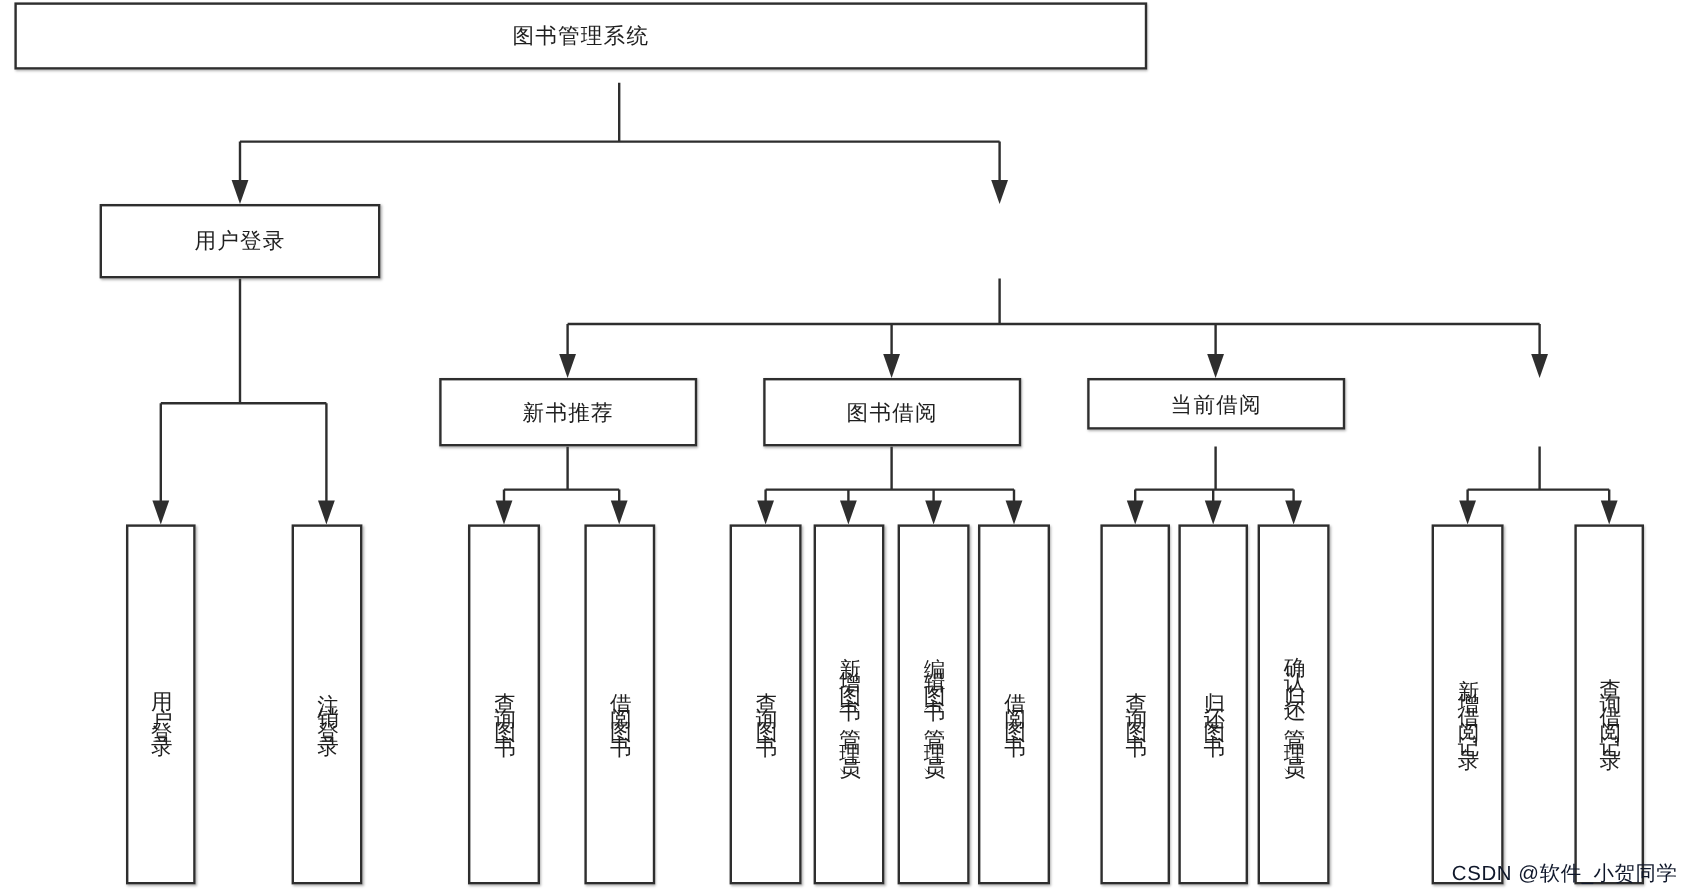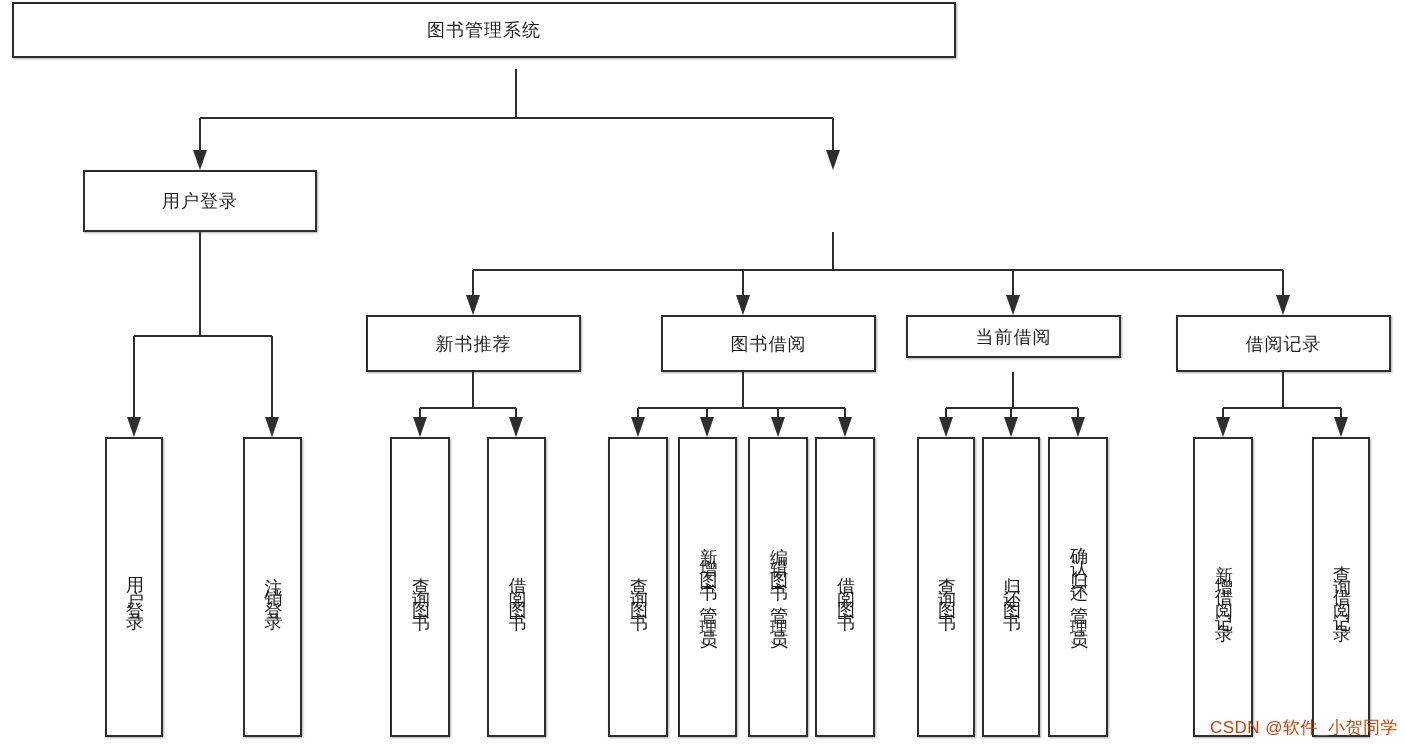--- a/index.html
+++ b/index.html
@@ -46,21 +46,21 @@
     letter-spacing: 12px;
     line-height: 1.1;
     color: #1f1f1f;
     white-space: nowrap;
   }
   .watermark {
     position: absolute;
     top: 716px;
     right: 7px;
     font-size: 17px;
-    color: #c2410c;
+    color: #0f172a;
     letter-spacing: 0.5px;
     z-index: 5;
   }
 </style>
 </head>
 <body>
 
 <div class="canvas">
 
   <svg class="connectors" viewBox="0 0 1405 747">
@@ -125,28 +125,25 @@
     <span>图书管理系统</span>
   </div>
 
   <div class="hbox" style="left:83px; top:170px; width:234px; height:62px">
     <span>用户登录</span>
   </div>
 
   <div class="hbox" style="left:366px; top:315px; width:215px; height:57px">
     <span>新书推荐</span>
   </div>
-  <div class="hbox" style="left:661px; top:315px; width:215px; height:57px">
+  <div class="hbox" style="left:636px; top:315px; width:215px; height:57px">
     <span>图书借阅</span>
   </div>
   <div class="hbox" style="left:906px; top:315px; width:215px; height:43px">
     <span>当前借阅</span>
-  </div>
-  <div class="hbox" style="left:1176px; top:315px; width:215px; height:57px">
-    <span>借阅记录</span>
   </div>
 
   <div class="vbox" style="left:105px; top:437px; width:58px; height:300px">
     <span class="vtext">用户登录</span>
   </div>
   <div class="vbox" style="left:243px; top:437px; width:59px; height:300px">
     <span class="vtext">注销登录</span>
   </div>
 
   <div class="vbox" style="left:390px; top:437px; width:60px; height:300px">

